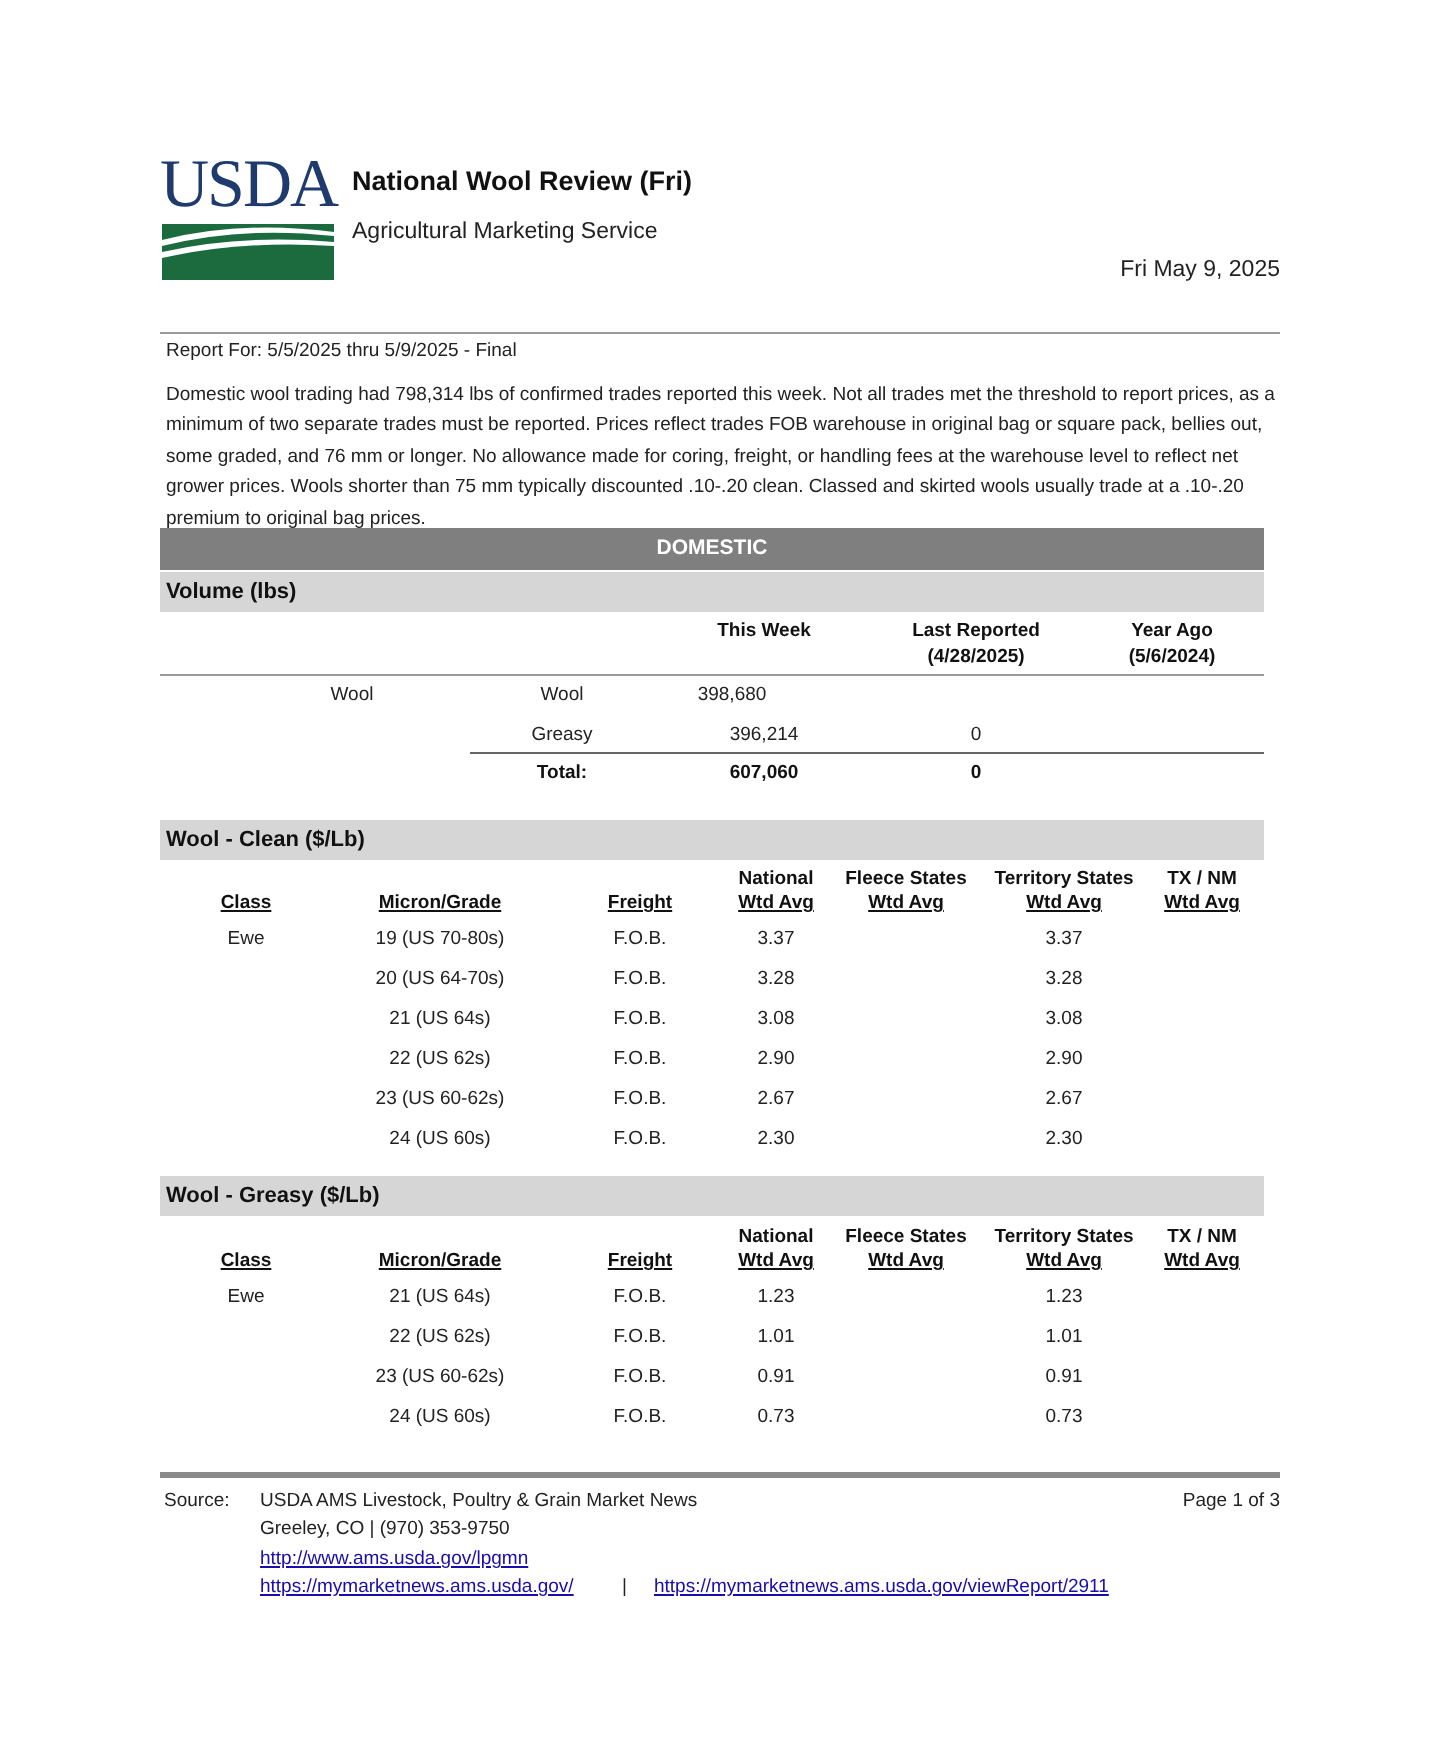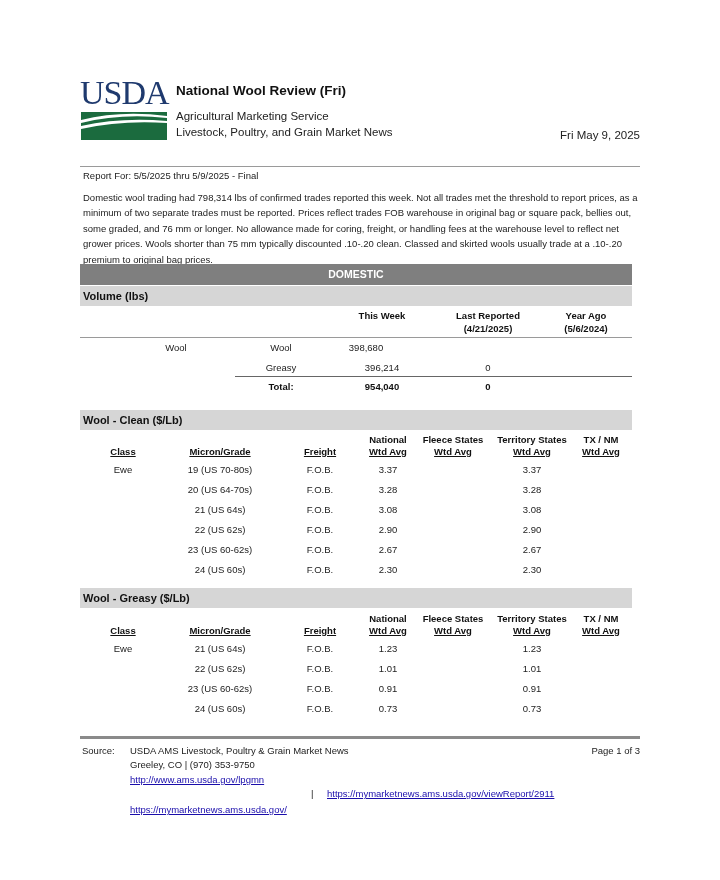--- a/index.html
+++ b/index.html
@@ -50,55 +50,54 @@
       <div class="logo-text">USDA</div>
       <div class="logo-band">
         <svg viewBox="0 0 86 28">
           <path d="M0 8 Q40 -2 86 4 L86 6 Q40 1 0 11 Z" fill="#ffffff"></path>
           <path d="M0 14 Q40 5 86 9 L86 11 Q40 8 0 17 Z" fill="#ffffff"></path>
         </svg>
       </div>
     </div>
     <div class="title">National Wool Review (Fri)</div>
     <div class="sub1">Agricultural Marketing Service</div>
-    <div class="sub2">Livestock, Poultry, and Grain Market News</div>
     <div class="date">Fri May 9, 2025</div>
   </div>
 
   <div class="hdr-rule"></div>
   <div class="reportfor">Report For: 5/5/2025 thru 5/9/2025 - Final</div>
 
   <div class="para">Domestic wool trading had 798,314 lbs of confirmed trades reported this week. Not all trades met the threshold to report prices, as a minimum of two separate trades must be reported. Prices reflect trades FOB warehouse in original bag or square pack, bellies out, some graded, and 76 mm or longer.  No allowance made for coring, freight, or handling fees at the warehouse level to reflect net grower prices. Wools shorter than 75 mm typically discounted .10-.20 clean. Classed and skirted wools usually trade at a .10-.20 premium to original bag prices.</div>
 
   <div class="band sec-bar" style="top:214px;">Volume (lbs)</div>
 
   <div class="band dom-bar" style="top:192px;">DOMESTIC</div>
 
   <div class="cell c b" style="left:302px; top:238px;">This Week</div>
   <div class="cell c b" style="left:408px; top:238px;">Last Reported</div>
-  <div class="cell c b" style="left:408px; top:251px;">(4/21/2025)</div>
+  <div class="cell c b" style="left:408px; top:251px;">(4/28/2025)</div>
   <div class="cell c b" style="left:506px; top:238px;">Year Ago</div>
   <div class="cell c b" style="left:506px; top:251px;">(5/6/2024)</div>
   <div class="hline" style="left:0; top:265px; width:552px;"></div>
 
   <div>
     <div class="cell c" style="left:96px; top:270px;">Wool</div>
     <div class="cell c" style="left:201px; top:270px;">Wool</div>
     <div class="cell c" style="left:286px; top:270px;">398,680</div>
     <div class="cell c" style="left:408px; top:270px;"></div>
   </div>
   <div>
     <div class="cell c" style="left:201px; top:290px;">Greasy</div>
     <div class="cell c" style="left:302px; top:290px;">396,214</div>
     <div class="cell c" style="left:408px; top:290px;">0</div>
   </div>
   <div class="hline" style="left:155px; top:304px; width:397px; background:#666;"></div>
   <div>
     <div class="cell c b" style="left:201px; top:309px;">Total:</div>
-    <div class="cell c b" style="left:302px; top:309px;">954,040</div>
+    <div class="cell c b" style="left:302px; top:309px;">607,060</div>
     <div class="cell c b" style="left:408px; top:309px;">0</div>
   </div>
 
   <div class="band sec-bar" style="top:338px;">Wool - Clean ($/Lb)</div>
   <div id="clean-table">
       <div class="cell c b" style="left:308px; top:362px;">National</div>
       <div class="cell c b" style="left:373px; top:362px;">Fleece States</div>
       <div class="cell c b" style="left:452px; top:362px;">Territory States</div>
       <div class="cell c b" style="left:521px; top:362px;">TX / NM</div>
       <div class="cell c b u" style="left:43px; top:374px;">Class</div>
@@ -214,17 +213,17 @@
         <div class="cell c" style="left:521px; top:631px;"></div>
       </div>
     </div>
 
   <div class="footer-rule"></div>
   <div class="ft" style="left:2px; top:673px;">Source:</div>
   <div class="ft" style="left:50px; top:673px;">USDA AMS Livestock, Poultry &amp; Grain Market News</div>
   <div class="ft" style="left:50px; top:687px;">Greeley, CO | (970) 353-9750</div>
   <div class="ft" style="right:-10px; top:673px;">Page 1 of 3</div>
   <div class="ft" style="left:50px; top:702px;"><a>http://www.ams.usda.gov/lpgmn</a></div>
-  <div class="ft" style="left:50px; top:732px;"><a>https://mymarketnews.ams.usda.gov/</a></div>
+  <div class="ft" style="left:50px; top:716px;"><a>https://mymarketnews.ams.usda.gov/</a></div>
   <div class="ft" style="left:231px; top:716px;">|</div>
   <div class="ft" style="left:247px; top:716px;"><a>https://mymarketnews.ams.usda.gov/viewReport/2911</a></div>
 
 </div>
 
 </body></html>

